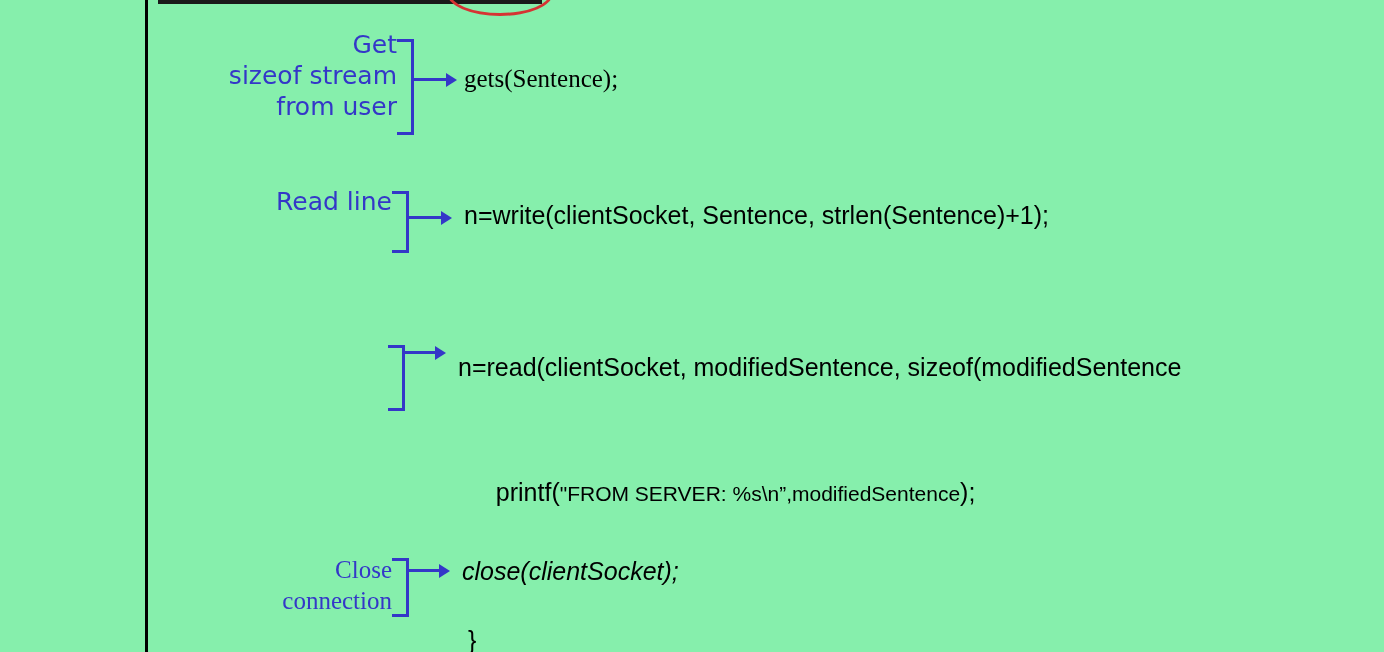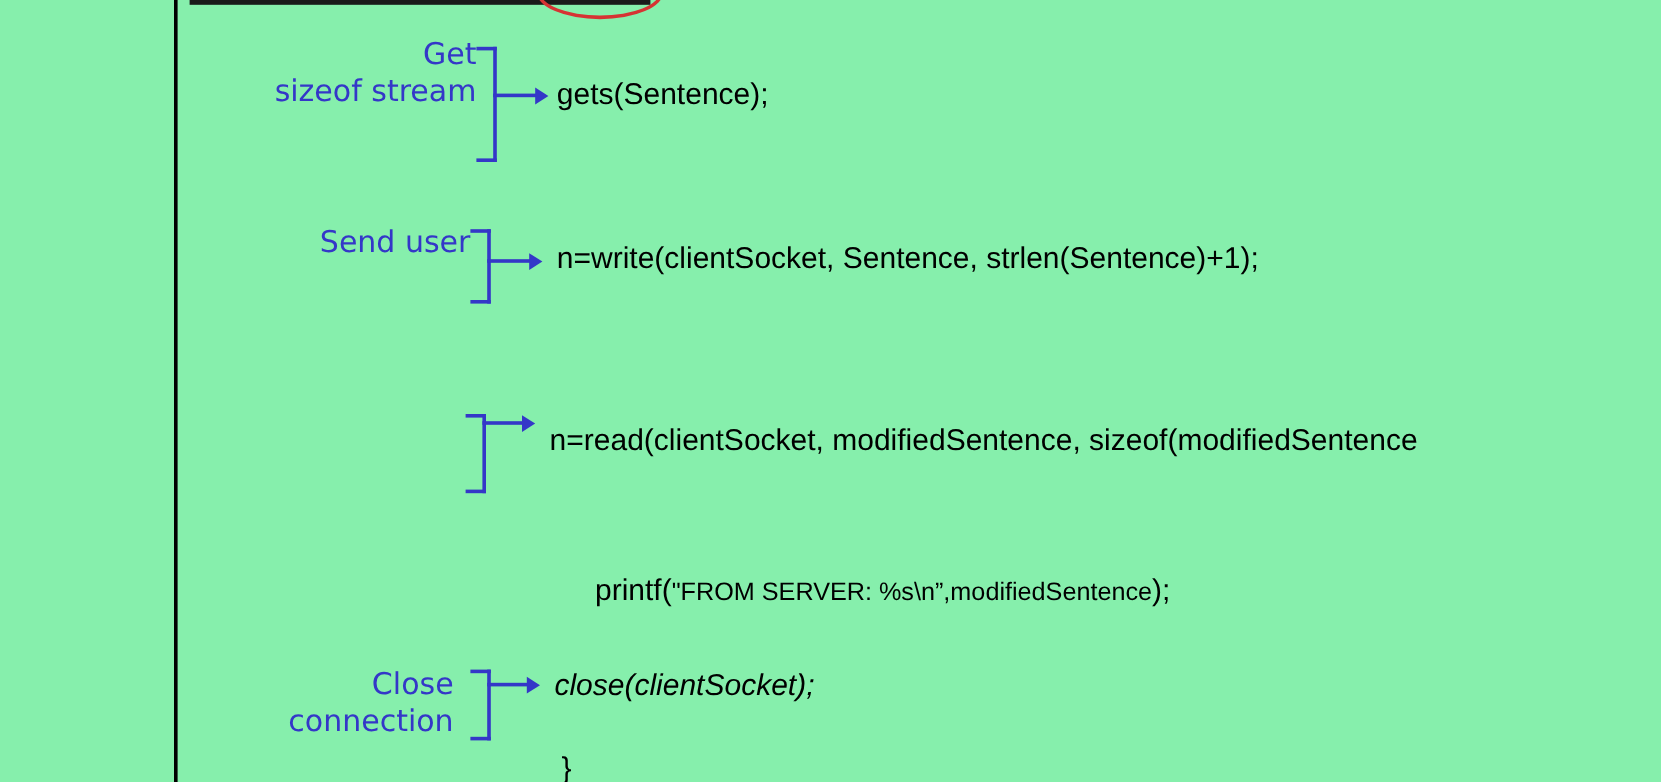--- a/index.html
+++ b/index.html
@@ -17,64 +17,65 @@
   .arrow-head{position:absolute;width:0;height:0;border-left:11px solid var(--blue);
               border-top:7px solid transparent;border-bottom:7px solid transparent;}
   .code{position:absolute;color:#000;font-size:25px;white-space:pre;}
   .printf-inner{font-size:21px;}
 
   
   .a1t{left:150px;top:29px;width:247px;}
   .a1b{left:397px;top:39px;height:90px;}
   .a1l{left:411px;top:78px;width:36px;}
   .a1h{left:446px;top:73px;}
-  .c1{left:464px;top:65px;}
+  .c1{left:464px;top:65px;font-family:Liberation Serif, serif;}
 
   .a2t{left:150px;top:186px;width:242px;}
   .a2b{left:392px;top:191px;height:56px;}
   .a2l{left:406px;top:216px;width:36px;}
   .a2h{left:441px;top:211px;}
   .c2{left:464px;top:201px;text-align:right;}
 
   .a3t{left:145px;top:340px;width:243px;}
   .a3b{left:388px;top:345px;height:60px;}
   .a3l{left:402px;top:351px;width:34px;}
   .a3h{left:435px;top:346px;}
   .c3{left:458px;top:341px;margin-top:12px;}
 
   .cprintf{left:468px;top:449px;}
 
-  .a4t{left:136px;top:554px;width:242px;}
+  .a4t{left:150px;top:554px;width:242px;font-family:Liberation Serif, serif;}
   .a4b{left:392px;top:558px;height:53px;}
   .a4l{left:406px;top:569px;width:34px;}
   .a4h{left:439px;top:564px;}
   .c4{left:462px;top:557px;font-style:italic;}
 
   .cbrace{left:468px;top:626px;}
 </style>
 </head>
 <body>
 
 <div class="canvas" style="--blue: #3437c8; --red: #d63333;">
 
   <div class="vline"></div>
   <div class="top-remnant"></div>
   <div class="red-ellipse"></div>
 
   <div class="ann-text a1t">
     <div>Get</div>
     <div>sizeof stream</div>
+    <div>from user</div>
   </div>
   <div class="bracket a1b"></div>
   <div class="arrow-line a1l"></div>
   <div class="arrow-head a1h"></div>
   <div class="code c1">gets(Sentence);</div>
 
   <div class="ann-text a2t">
-    <div>Send user</div>
+    <div>Read line</div>
   </div>
   <div class="bracket a2b"></div>
   <div class="arrow-line a2l"></div>
   <div class="arrow-head a2h"></div>
   <div class="code c2">n=write(clientSocket, Sentence, strlen(Sentence)+1);</div>
 
   <div class="bracket a3b"></div>
   <div class="arrow-line a3l"></div>
   <div class="arrow-head a3h"></div>
   <div class="code c3">n=read(clientSocket, modifiedSentence, sizeof(modifiedSentence</div>

